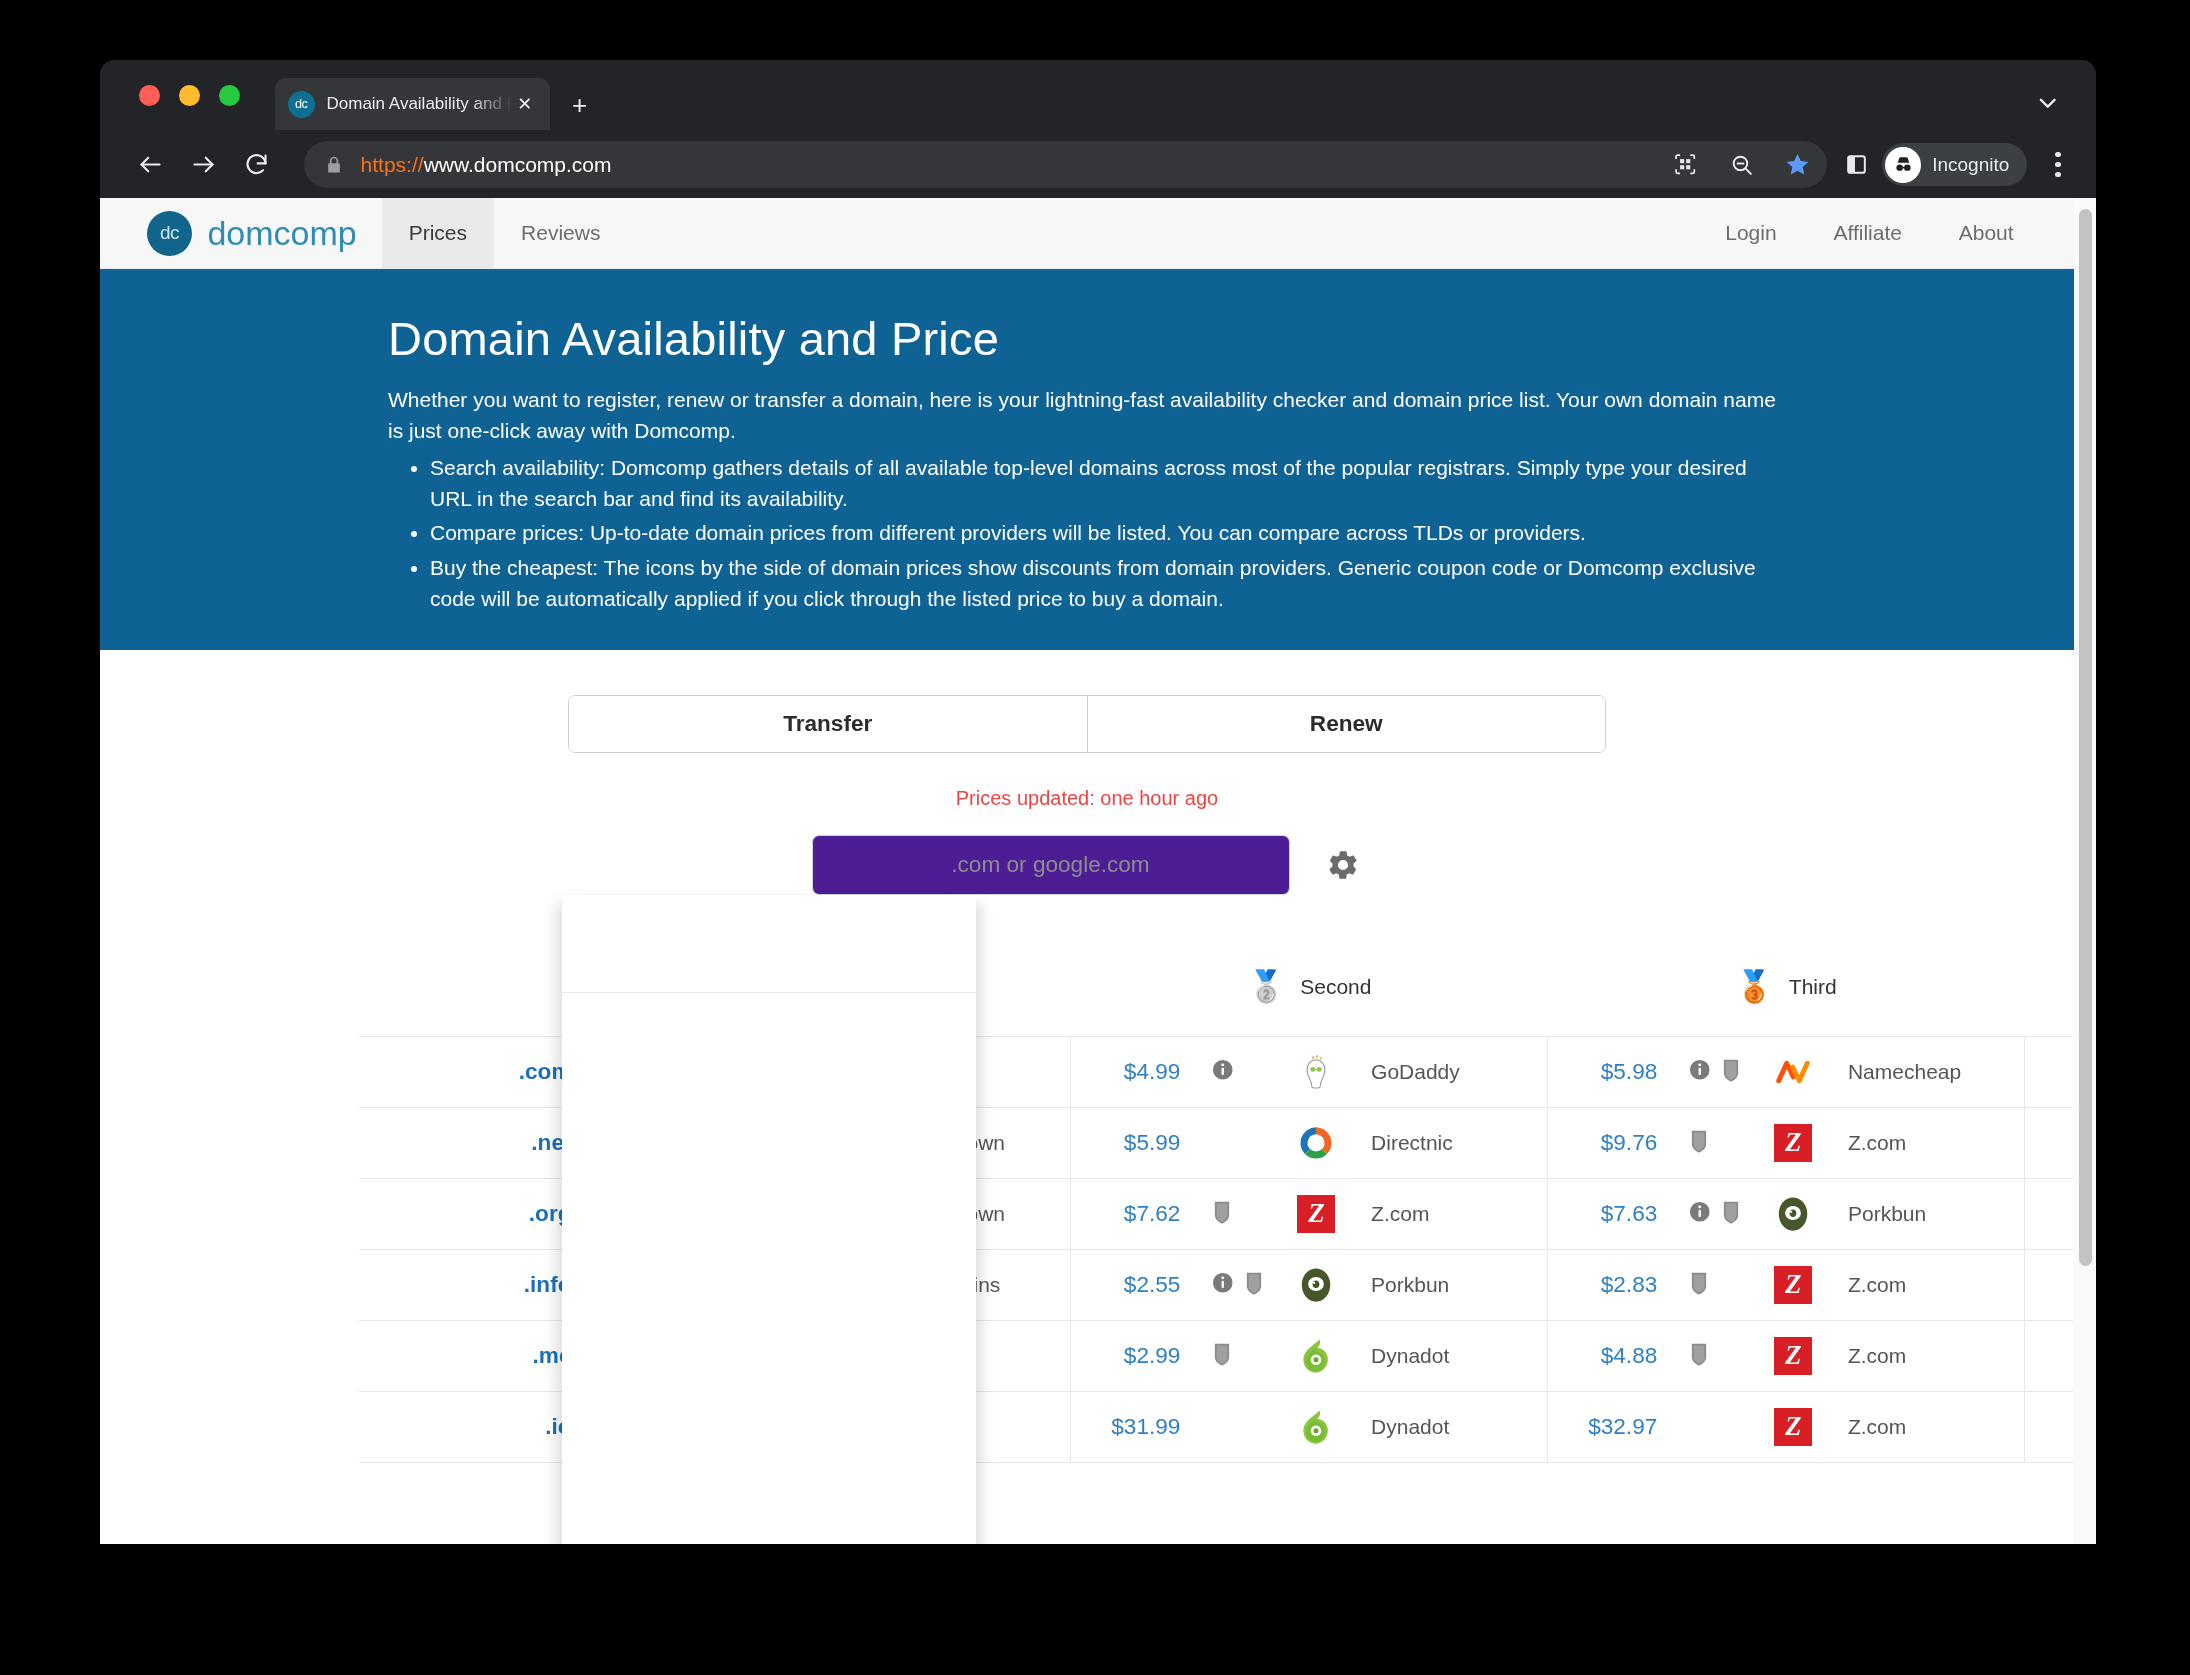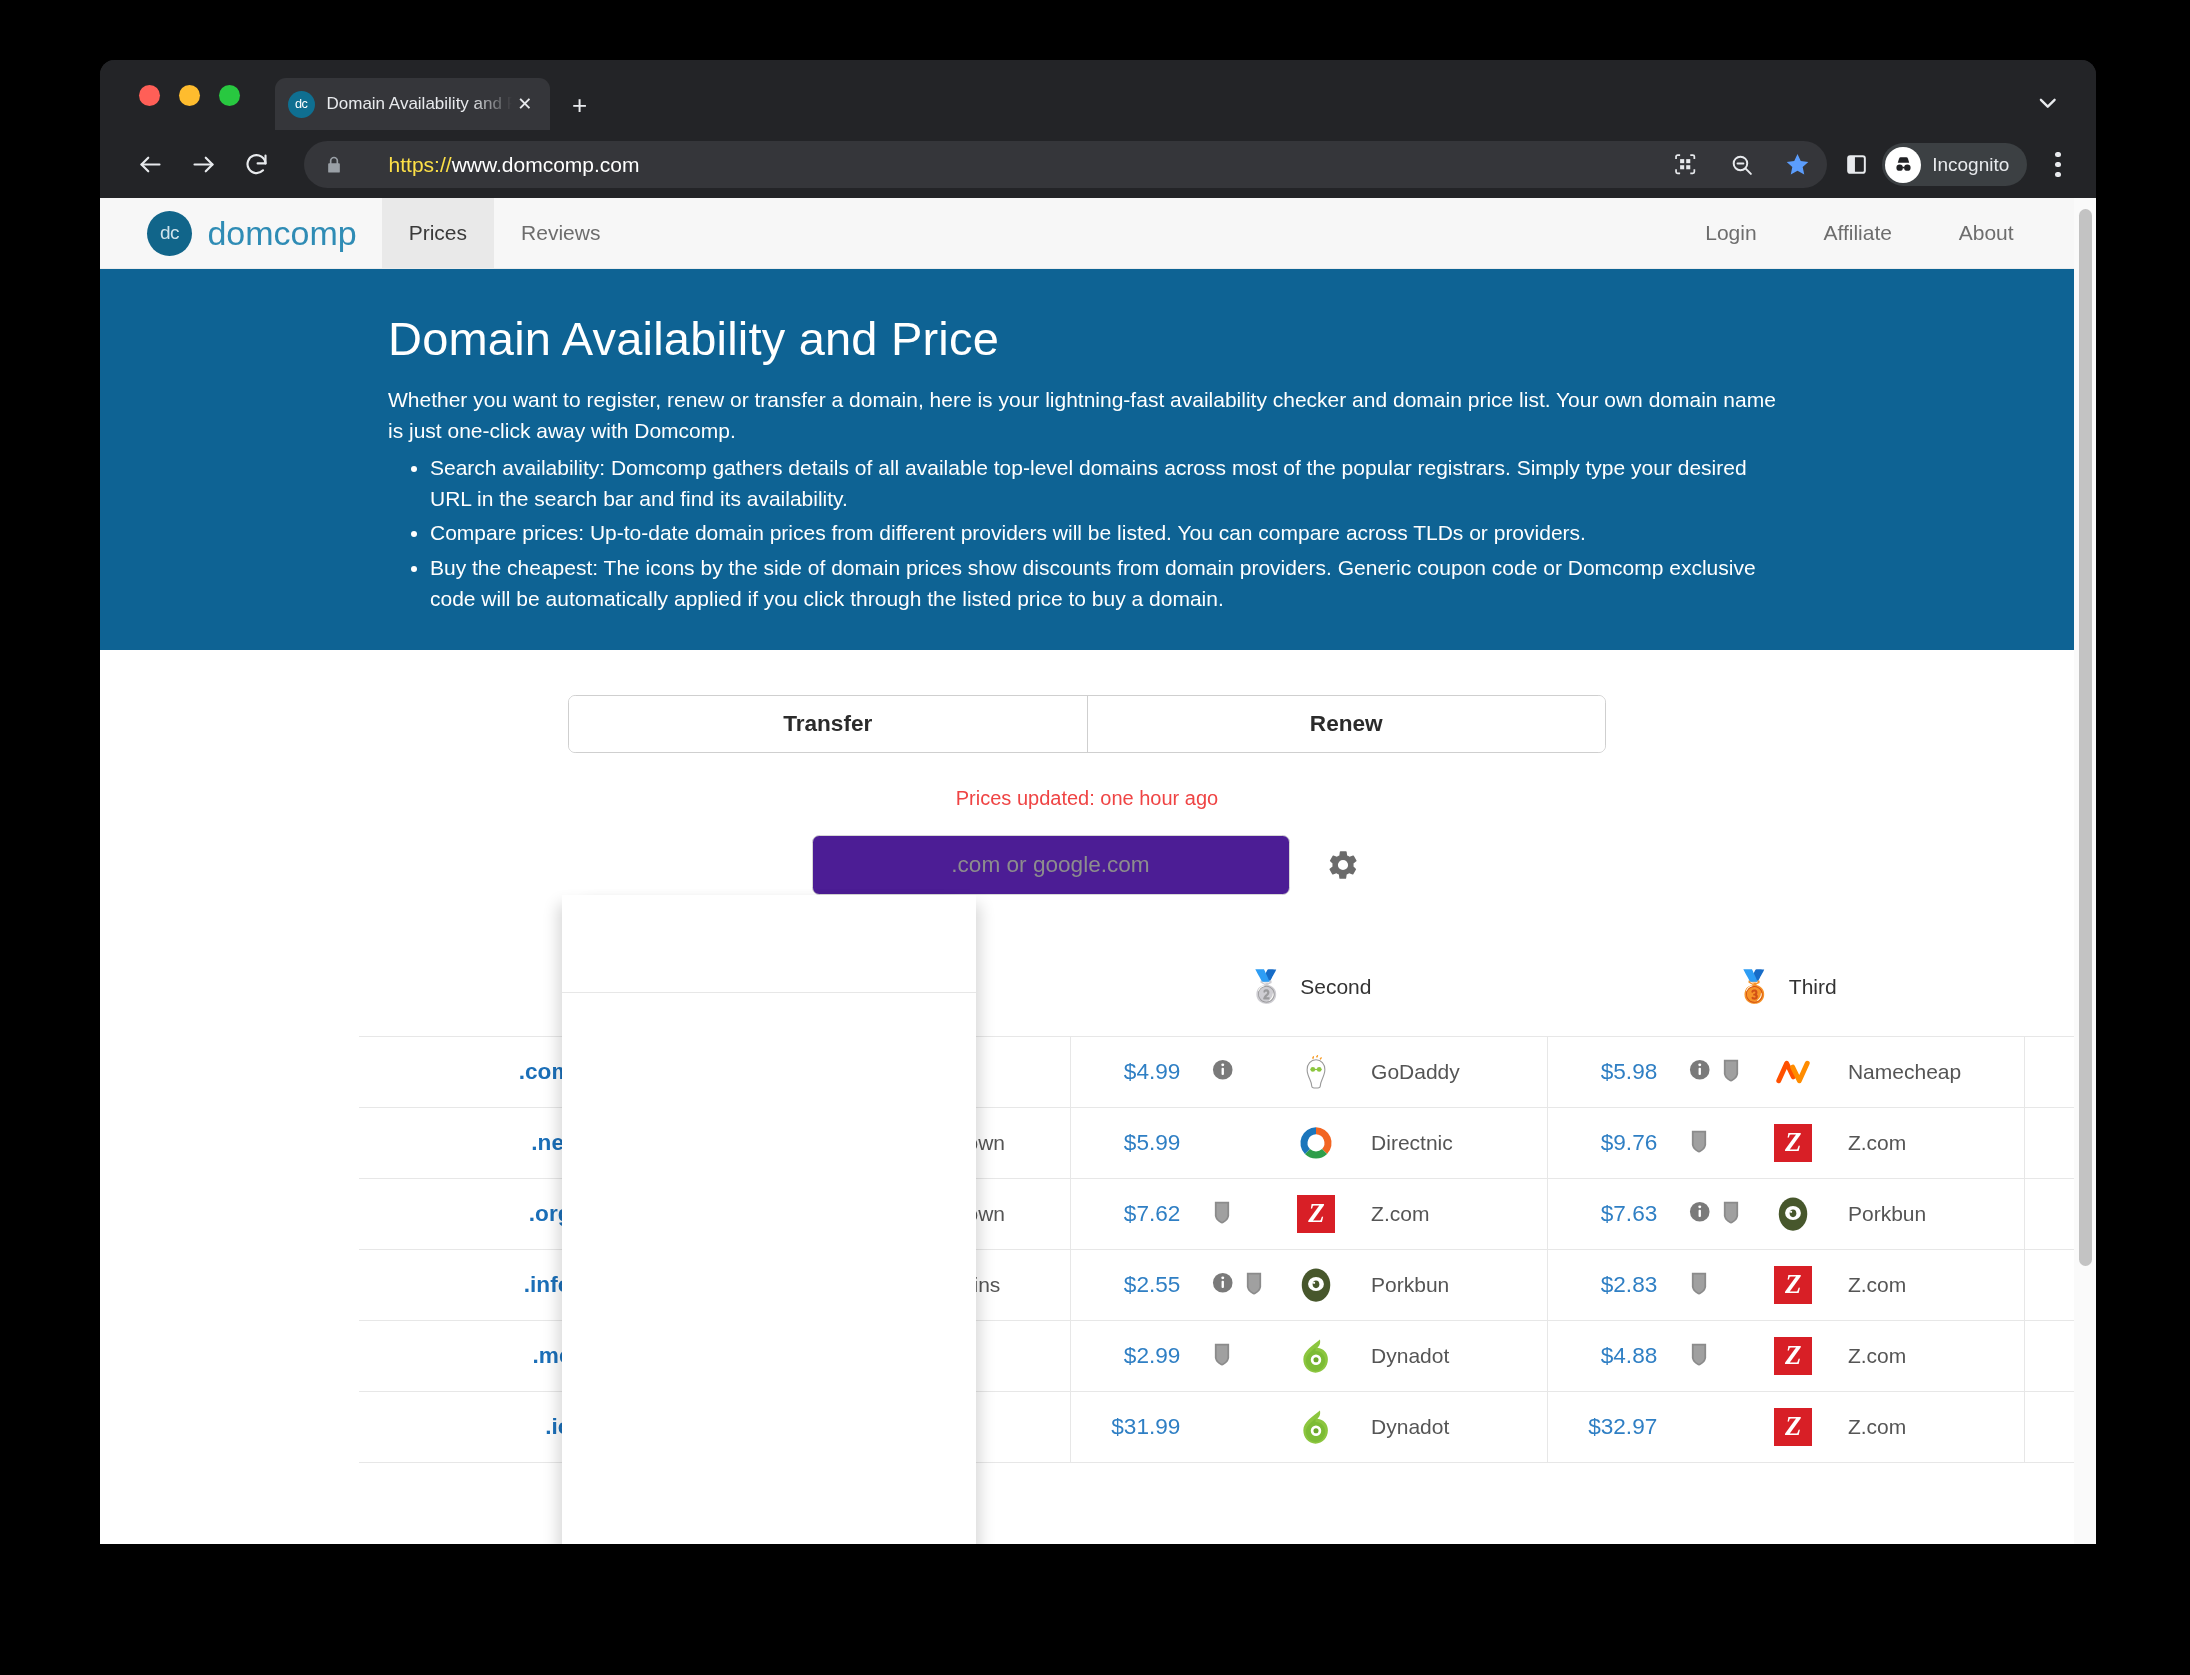--- a/index.html
+++ b/index.html
@@ -73,21 +73,21 @@
     color: #e8eaed; font-size: 23.5px;
   }
   .navbtn.back { margin-left: 9px; }
   .omnibox {
     flex: 1 1 auto; height: 47px; margin: 0 12.7px 0 16.3px;
     background: #35363a; border-radius: 23.5px;
     display: flex; align-items: center; padding: 0 20px; position: relative;
   }
   .lock { flex: 0 0 auto; margin-right: 16.3px; display: flex; }
   .url { font-size: 21px; color: #fff; white-space: nowrap; }
-  .url .scheme { color: #fde047; margin-left: 28px; }
+  .url .scheme { color: #f97316; }
   .omni-actions {
     position: absolute; right: 12.7px; top: 0; height: 47px;
     display: flex; align-items: center; gap: 23.5px;
   }
   .tb-icon {
     width: 33px; height: 33px; flex: 0 0 auto;
     display: flex; align-items: center; justify-content: center; color: #e8eaed;
   }
   .incognito {
     height: 43px; border-radius: 22px; background: #3c4043;
@@ -122,21 +122,21 @@
     color: #cfe3ec; font-size: 19px;
     display: flex; align-items: center; justify-content: center; letter-spacing: -0.5px;
   }
   .brand-name { margin-left: 15.4px; font-size: 34px; color: #2f8cb5; font-weight: 300; }
   .nav-left { display: flex; align-items: stretch; }
   .nav-item {
     display: flex; align-items: center; padding: 0 27px;
     font-size: 21px; color: #6d6d6d;
   }
   .nav-item.active { background: #e9e9e9; color: #3a3a3a; }
-  .nav-right { margin-left: auto; display: flex; padding-right: 36px; gap: 18px; }
+  .nav-right { margin-left: auto; display: flex; padding-right: 36px; gap: 8px; }
   .nav-right .nav-item { padding: 0 24.4px; }
 
   
   .hero { background: #0e6394; color: #fff; padding: 42px 0 36px; }
   .hero-inner { width: 1393px; margin-left: 288px; }
   .hero h1 { font-size: 47px; font-weight: 400; letter-spacing: 0.2px; }
   .hero p { font-size: 21px; line-height: 1.48; margin-top: 18px; }
   .hero ul { margin-top: 5.4px; padding-left: 42px; }
   .hero li { font-size: 21px; line-height: 1.48; margin-top: 3.6px; }
 

